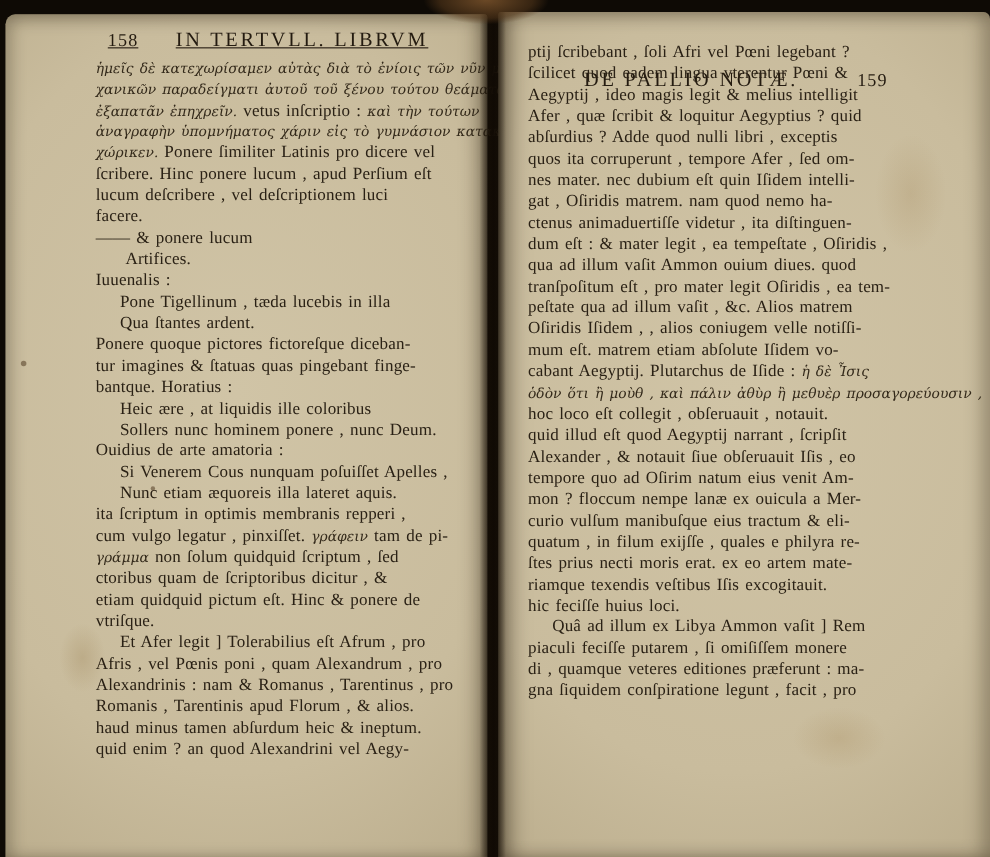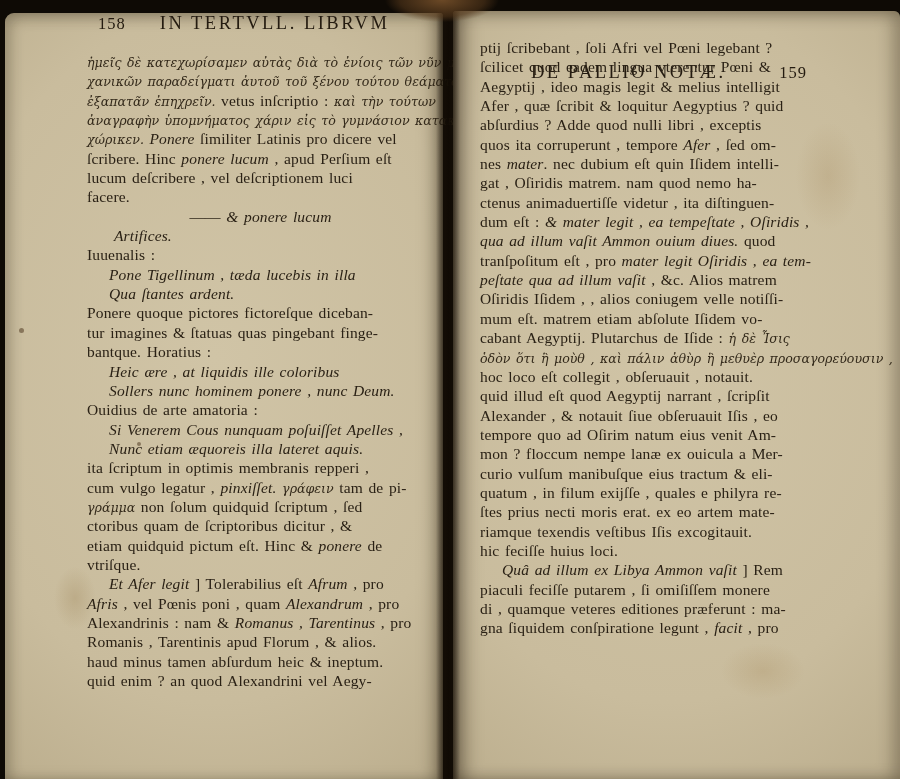--- a/index.html
+++ b/index.html
@@ -35,40 +35,40 @@
     position:absolute;left:383px;top:0;width:118px;height:27px;z-index:6;
     background:radial-gradient(62% 105% at 50% 0%, rgba(112,76,40,.95) 0%, rgba(88,58,28,.55) 58%, rgba(88,58,28,0) 78%);
   }
   .header{
     position:absolute;left:0;right:0;
     display:flex;align-items:baseline;
     font-size:18.5px;letter-spacing:2.5px;
     color:#241b10;
     white-space:nowrap;
   }
-  .page.left .header{top:0;padding-left:93px;}
+  .page.left .header{top:14px;padding-left:93px;text-decoration:underline;}
   .page.right .header{top:20px;padding-left:76px;padding-right:93px;}
   .pagenum{font-size:16.5px;letter-spacing:1px;}
   .page.left .running{margin-left:34px;}
   .page.right .running{margin-left:2px;}
   .page.right .pagenum{margin-left:auto;margin-top:32px;}
   .text{
     position:absolute;
     font-size:15.5px;
     word-spacing:1.5px;
     letter-spacing:.15px;
   }
   .page.left .text{left:82px;top:39px;width:347px;}
   .page.right .text{left:27px;top:27px;width:338px;}
   .line{height:19.35px;line-height:19.35px;white-space:nowrap;}
-  .line.c{text-align:center;}
+  .line.c{text-align:left;}
   .line.in1{padding-left:22px;}
   .line.in2{padding-left:27px;}
   .seg-r{font-style:normal;}
-  .seg-i{font-style:italic;}
+  .seg-i{}
   .seg-g{
     font-style:italic;
     font-family:"DejaVu Serif",serif;
     font-size:12.6px;
     letter-spacing:0;
     color:#33291a;
   }
   .speck{position:absolute;border-radius:50%;background:rgba(70,48,24,.5);z-index:4;}
   .stain{position:absolute;border-radius:50%;z-index:3;}
 </style>

